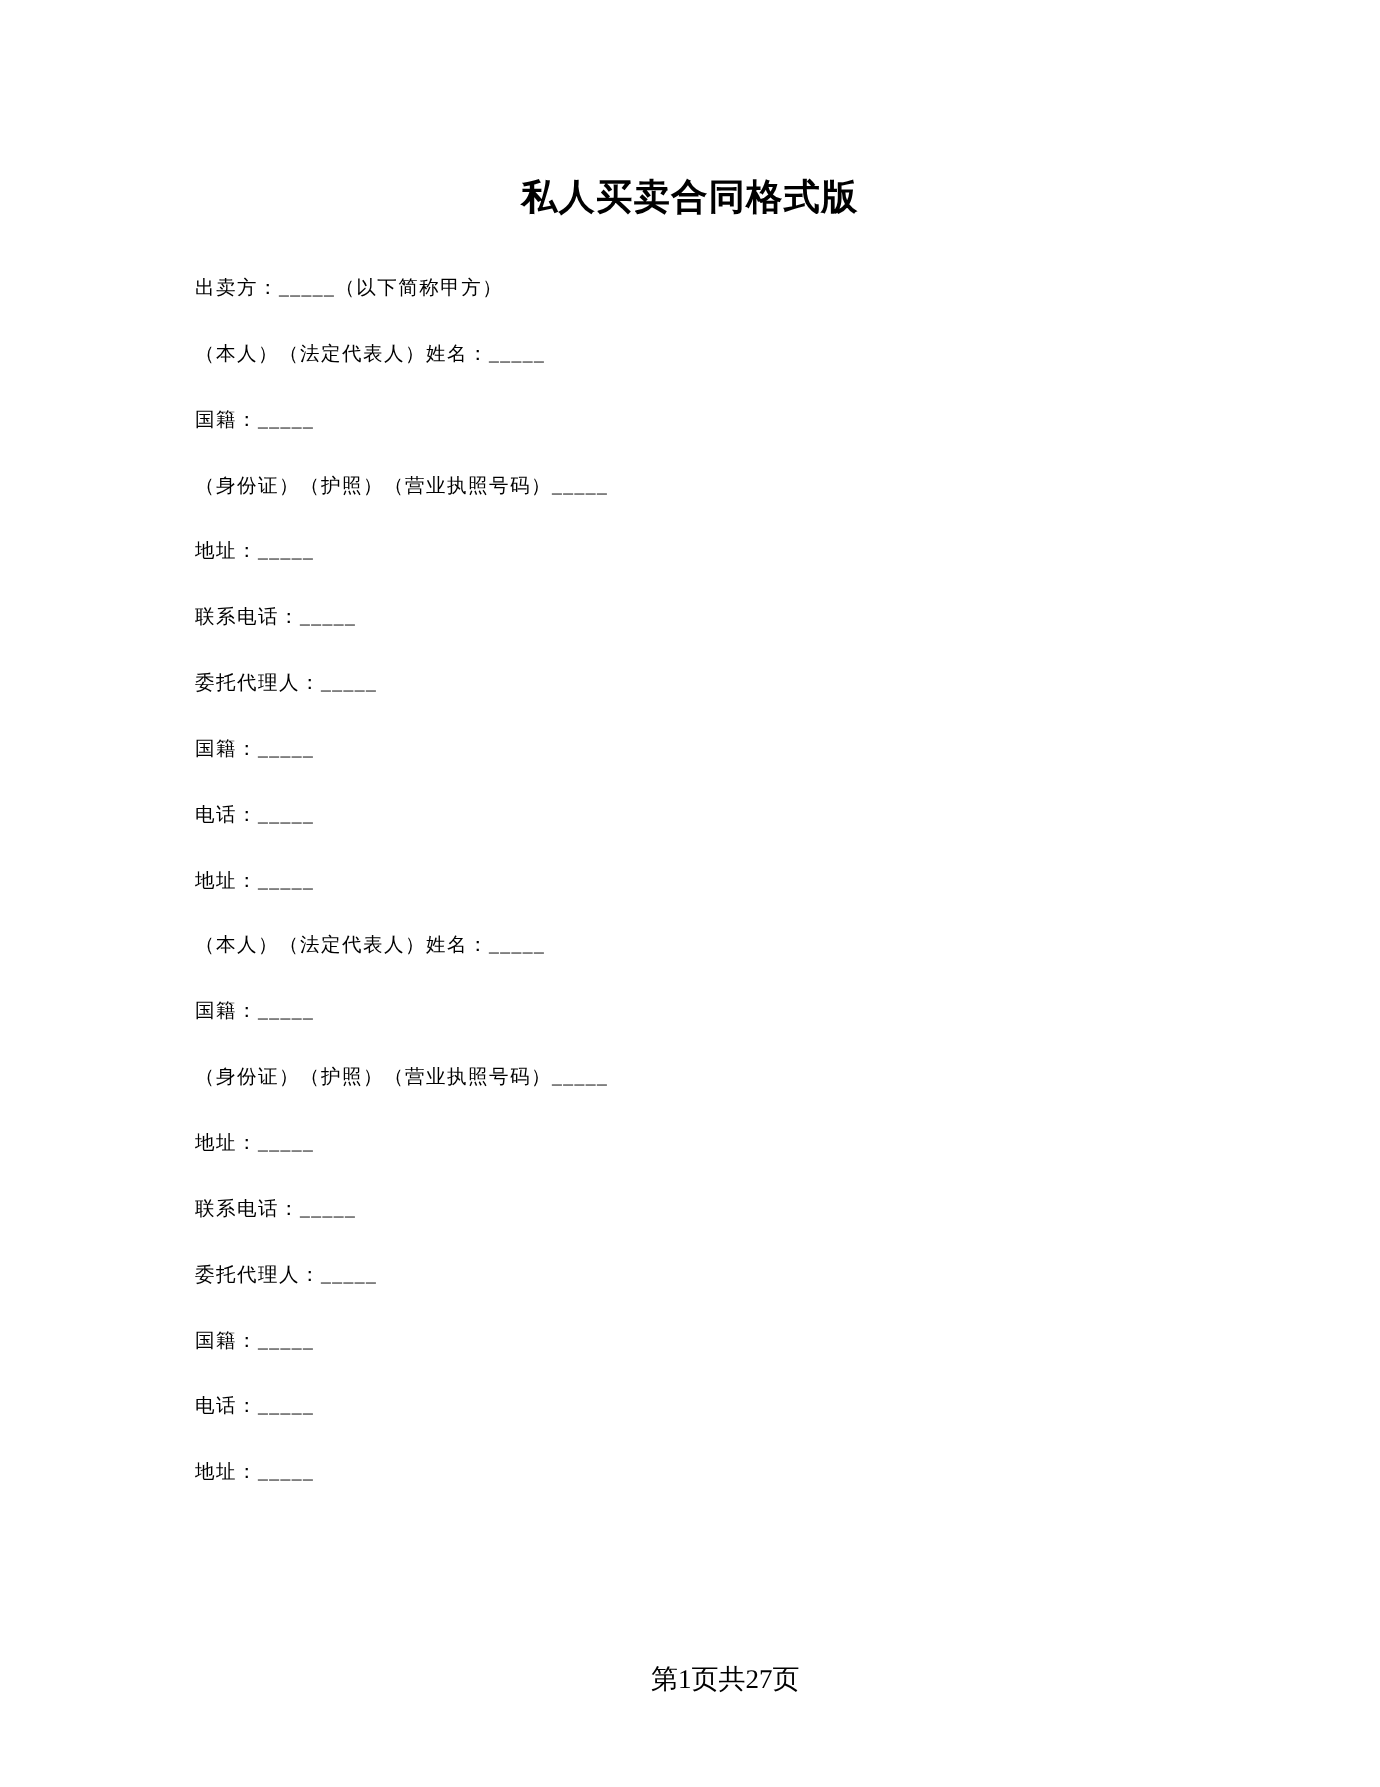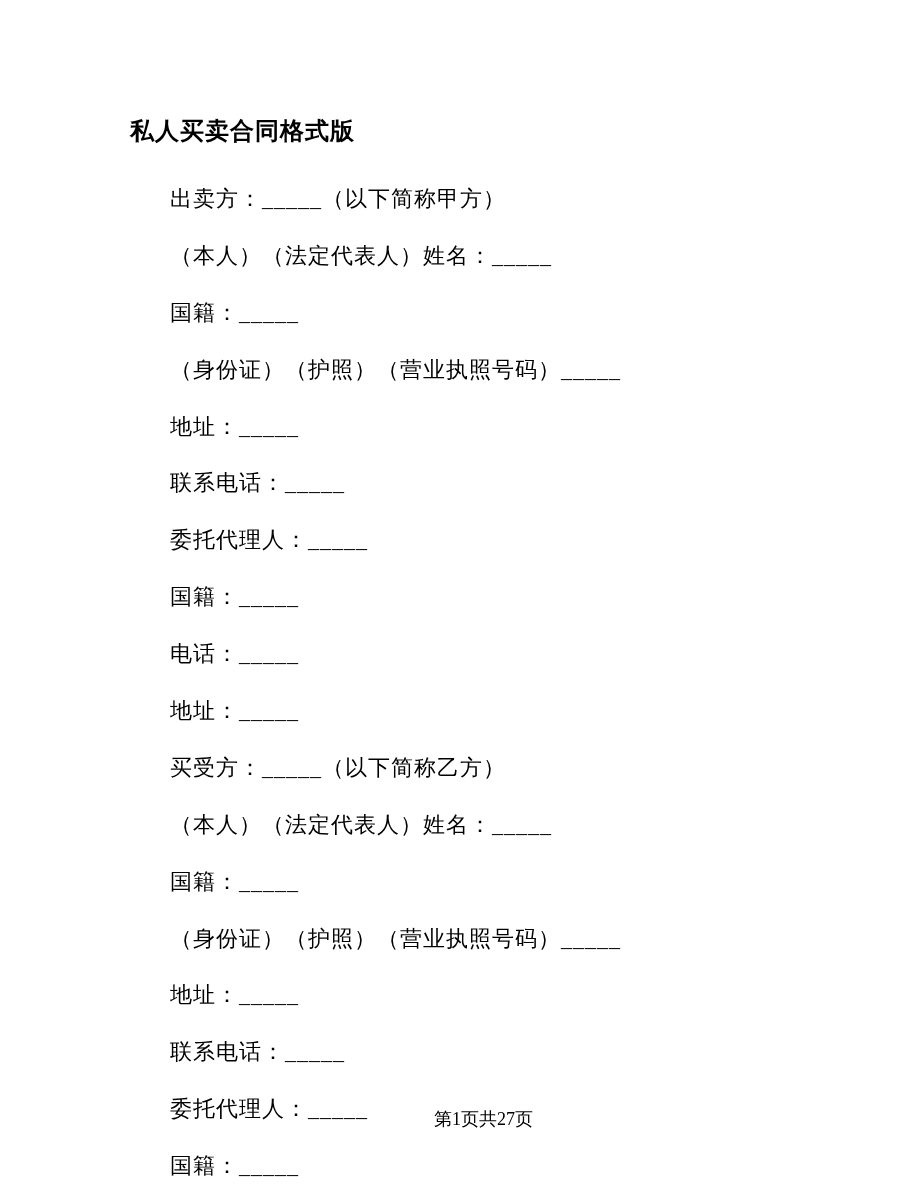--- a/index.html
+++ b/index.html
@@ -8,32 +8,31 @@
       height: 1191px;
       background: #ffffff;
       font-family: "SimSun", "宋体", serif;
       color: #000000;
       position: relative;
     }
     .page {
       padding: 115px 130px 0 130px;
     }
     .title {
-      text-align: left;
+      text-align: center;
       font-size: 24px;
       font-weight: bold;
       margin-bottom: 36px;
       letter-spacing: 1px;
     }
     .line {
-      font-size: 22px;
+      font-size: 13px;
       line-height: 1.45;
       margin-bottom: 25px;
       letter-spacing: 1px;
-      margin-left: 40px;
     }
     .footer {
       position: absolute;
       bottom: 60px;
       left: 0;
       right: 0;
       text-align: center;
       font-size: 18px;
       margin-left: 47px;
     }
@@ -47,21 +46,20 @@
   <p class="line">出卖方：_____（以下简称甲方）</p>
   <p class="line">（本人）（法定代表人）姓名：_____</p>
   <p class="line">国籍：_____</p>
   <p class="line">（身份证）（护照）（营业执照号码）_____</p>
   <p class="line">地址：_____</p>
   <p class="line">联系电话：_____</p>
   <p class="line">委托代理人：_____</p>
   <p class="line">国籍：_____</p>
   <p class="line">电话：_____</p>
   <p class="line">地址：_____</p>
-  <p class="line">买受方：_____（以下简称乙方）</p>
   <p class="line">（本人）（法定代表人）姓名：_____</p>
   <p class="line">国籍：_____</p>
   <p class="line">（身份证）（护照）（营业执照号码）_____</p>
   <p class="line">地址：_____</p>
   <p class="line">联系电话：_____</p>
   <p class="line">委托代理人：_____</p>
   <p class="line">国籍：_____</p>
   <p class="line">电话：_____</p>
   <p class="line">地址：_____</p>
 </div>

